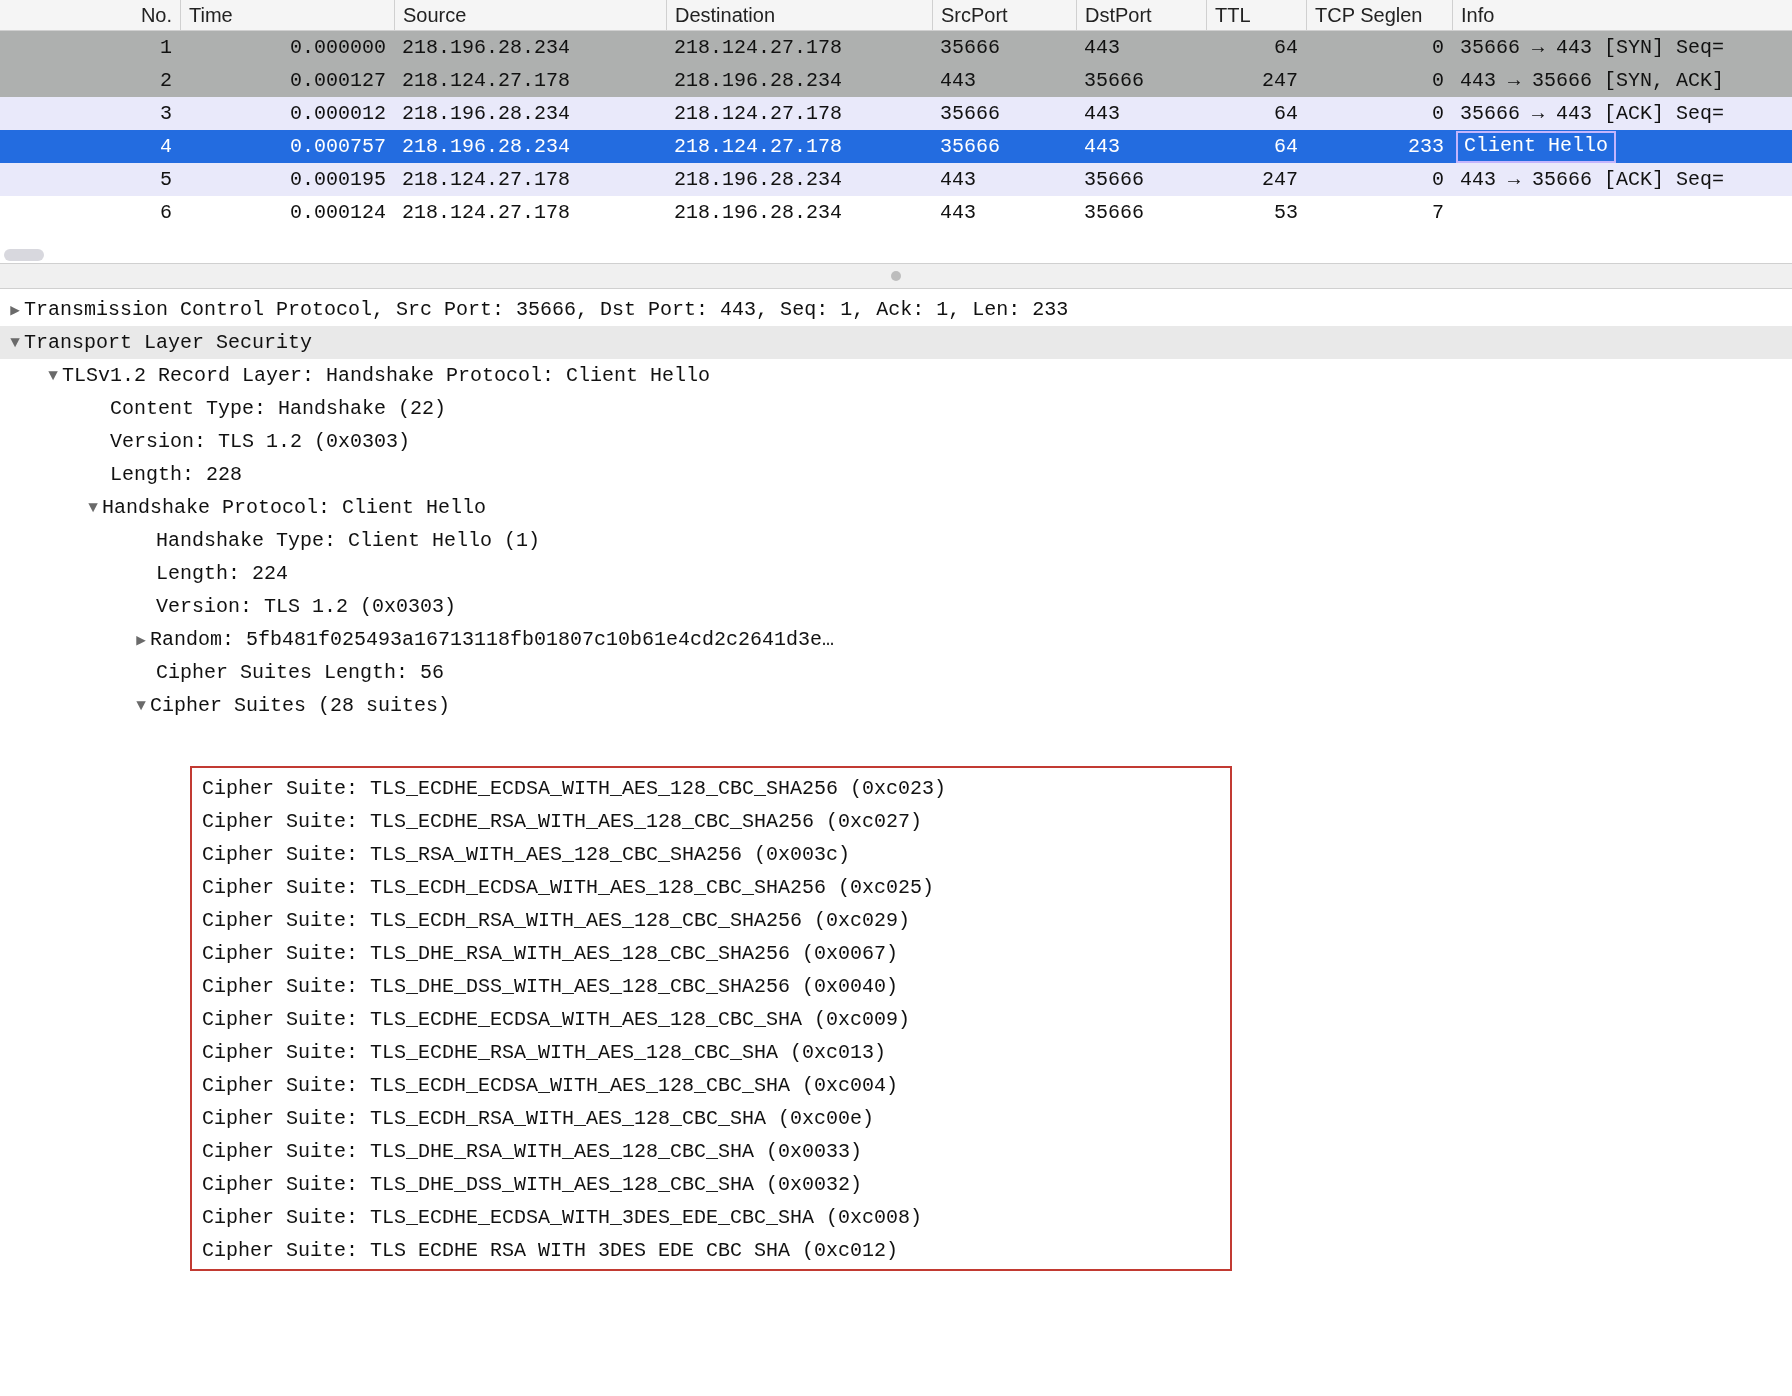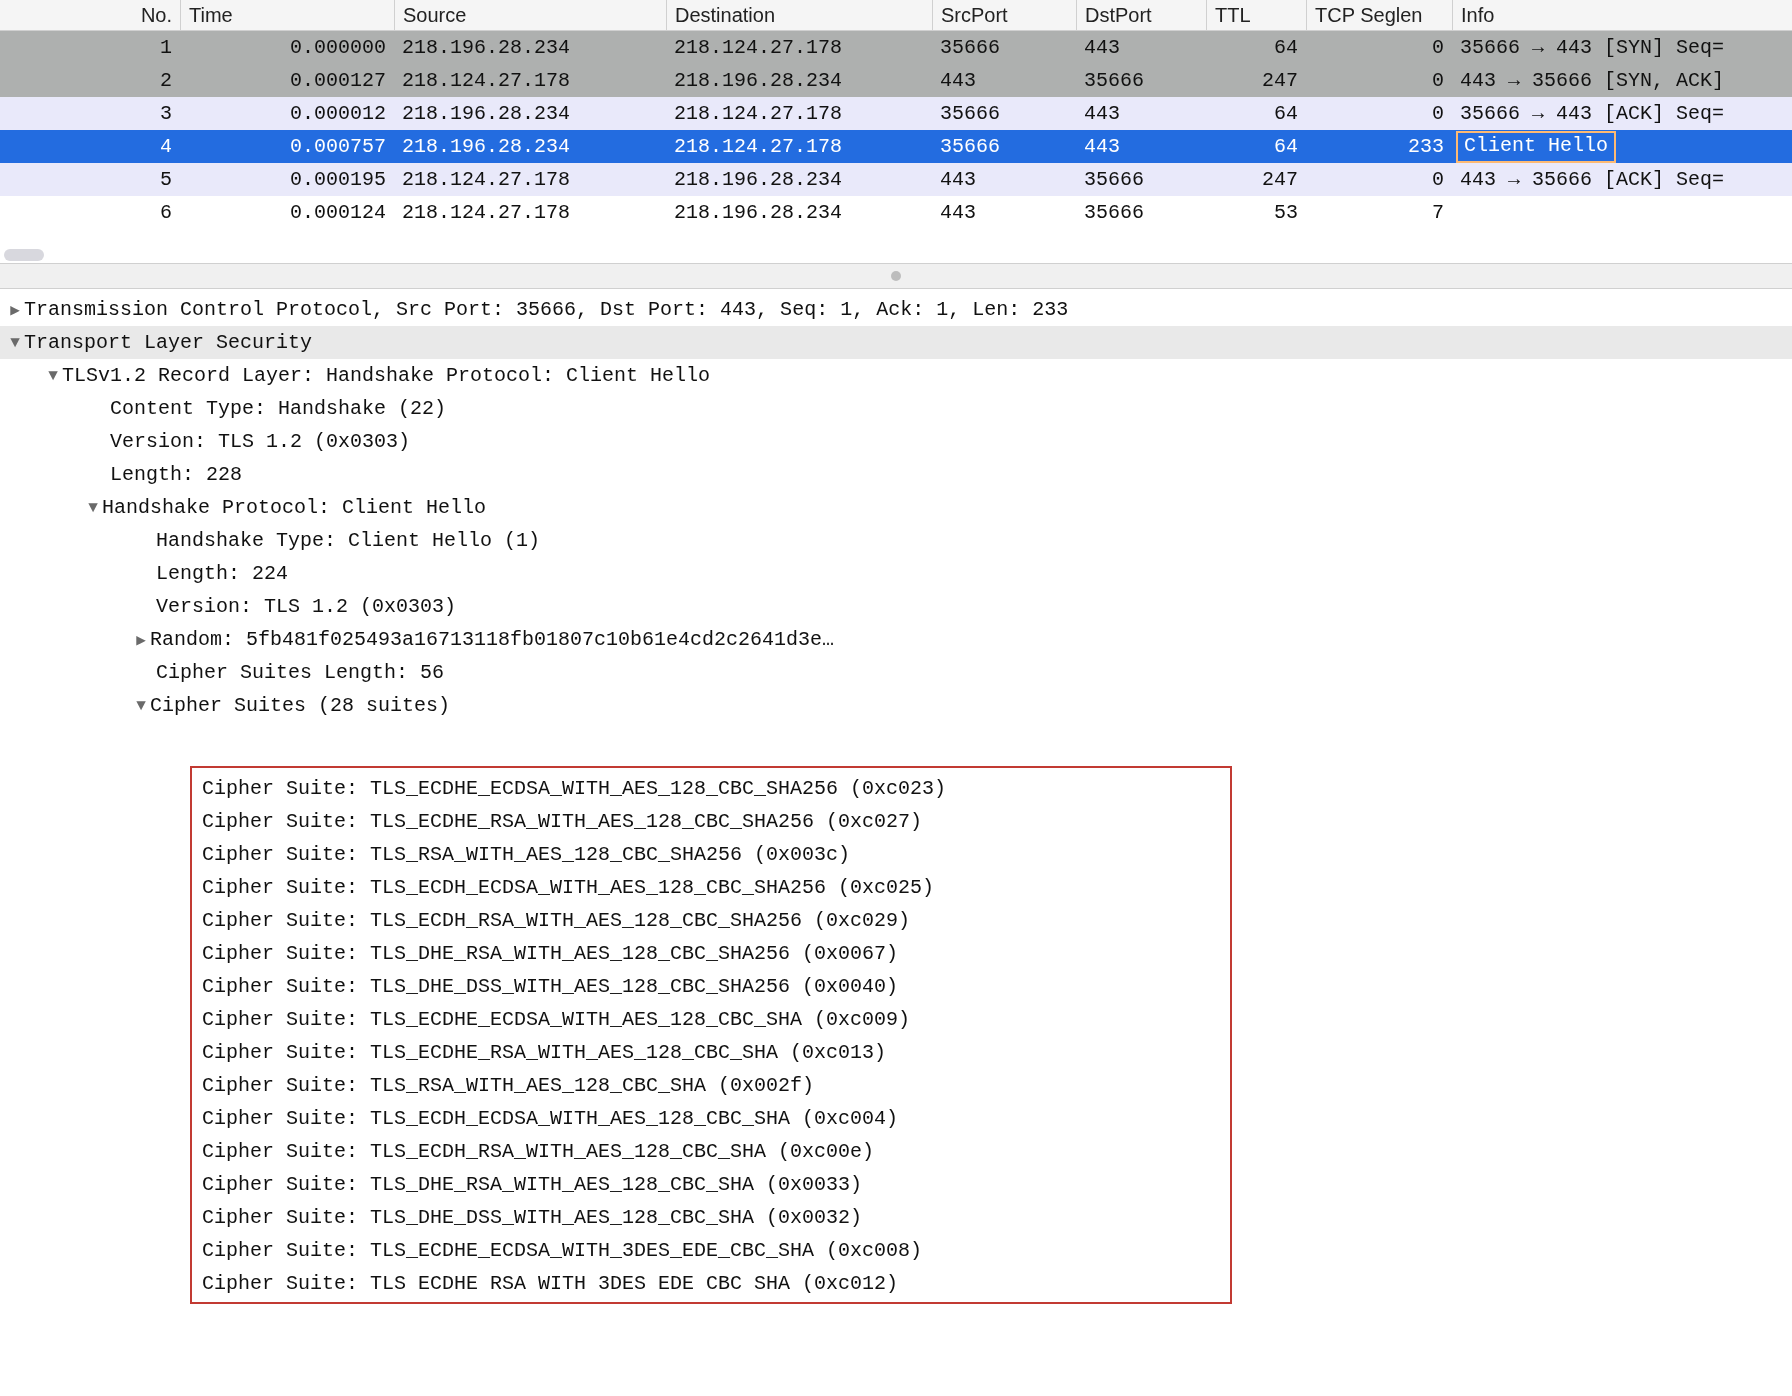--- a/index.html
+++ b/index.html
@@ -72,21 +72,21 @@
   .c-info { flex: 1 1 auto; overflow: hidden; }
 
   
   .pl-row.v-grey   { background: #aeb0af; }
   .pl-row.v-lav    { background: #e9e9fa; }
   .pl-row.v-white  { background: #ffffff; }
   .pl-row.v-sel    { background: #236ce0; color: #ffffff; }
 
   .info-highlight {
     display: inline-block;
-    border: 2px solid #fdba74;
+    border: 2px solid #c4b5fd;
     padding: 0 6px;
     margin-left: -4px;
     line-height: 26px;
     height: 28px;
   }
 
   
   .hscroll-thumb {
     position: absolute;
     left: 4px;
@@ -319,21 +319,20 @@
     <div id="suite-list">
         <div class="suite">Cipher Suite: TLS_ECDHE_ECDSA_WITH_AES_128_CBC_SHA256 (0xc023)</div>
         <div class="suite">Cipher Suite: TLS_ECDHE_RSA_WITH_AES_128_CBC_SHA256 (0xc027)</div>
         <div class="suite">Cipher Suite: TLS_RSA_WITH_AES_128_CBC_SHA256 (0x003c)</div>
         <div class="suite">Cipher Suite: TLS_ECDH_ECDSA_WITH_AES_128_CBC_SHA256 (0xc025)</div>
         <div class="suite">Cipher Suite: TLS_ECDH_RSA_WITH_AES_128_CBC_SHA256 (0xc029)</div>
         <div class="suite">Cipher Suite: TLS_DHE_RSA_WITH_AES_128_CBC_SHA256 (0x0067)</div>
         <div class="suite">Cipher Suite: TLS_DHE_DSS_WITH_AES_128_CBC_SHA256 (0x0040)</div>
         <div class="suite">Cipher Suite: TLS_ECDHE_ECDSA_WITH_AES_128_CBC_SHA (0xc009)</div>
         <div class="suite">Cipher Suite: TLS_ECDHE_RSA_WITH_AES_128_CBC_SHA (0xc013)</div>
-        <div class="suite">Cipher Suite: TLS_RSA_WITH_AES_128_CBC_SHA (0x002f)</div>
         <div class="suite">Cipher Suite: TLS_ECDH_ECDSA_WITH_AES_128_CBC_SHA (0xc004)</div>
         <div class="suite">Cipher Suite: TLS_ECDH_RSA_WITH_AES_128_CBC_SHA (0xc00e)</div>
         <div class="suite">Cipher Suite: TLS_DHE_RSA_WITH_AES_128_CBC_SHA (0x0033)</div>
         <div class="suite">Cipher Suite: TLS_DHE_DSS_WITH_AES_128_CBC_SHA (0x0032)</div>
         <div class="suite">Cipher Suite: TLS_ECDHE_ECDSA_WITH_3DES_EDE_CBC_SHA (0xc008)</div>
         <div class="suite">Cipher Suite: TLS ECDHE RSA WITH 3DES EDE CBC SHA (0xc012)</div>
       </div>
   </div>
 
 </div>

